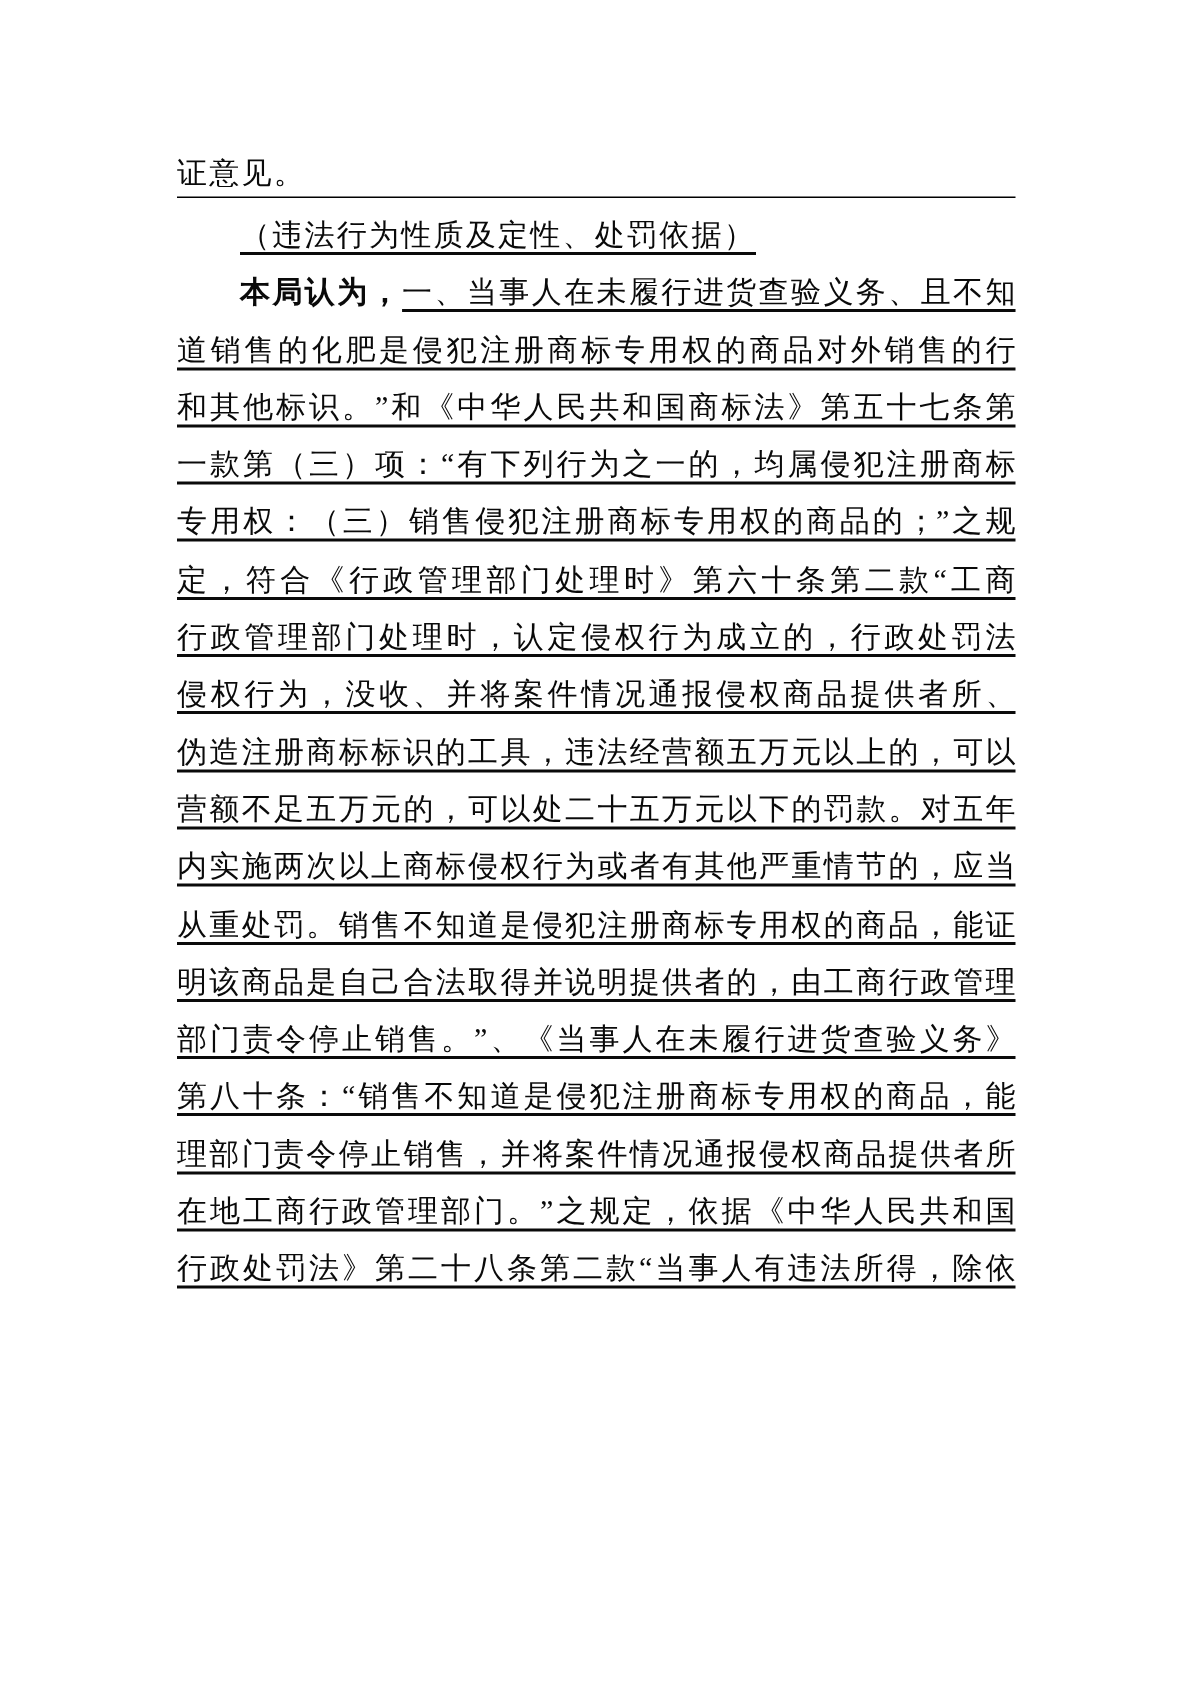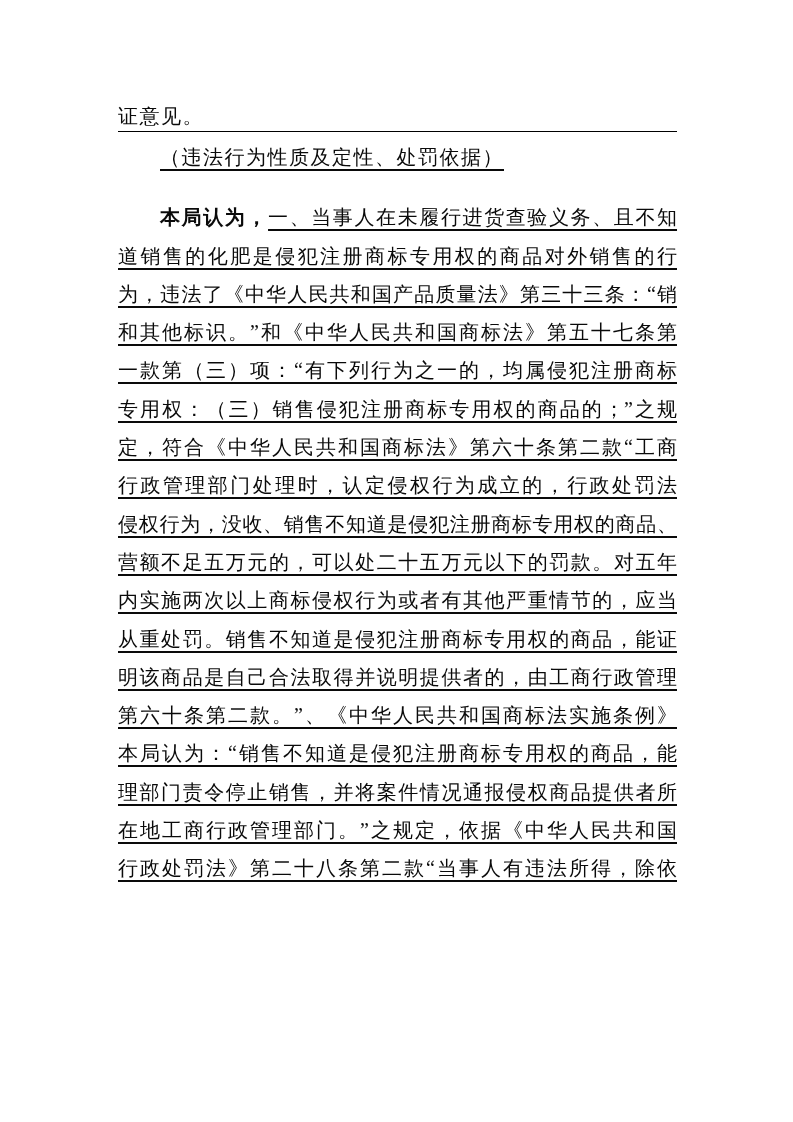--- a/index.html
+++ b/index.html
@@ -48,21 +48,21 @@
   }
 
   .bl {
     height: 38.3px;
     line-height: 38.3px;
     text-align: justify;
     text-align-last: justify;
     text-justify: inter-character;
     white-space: normal;
   }
-  .bl.indent { padding-left: 42px; margin-top: 22px; }
+  .bl.indent { padding-left: 42px; }
 
   .u {
     text-decoration: underline;
     text-decoration-thickness: 1.6px;
     text-underline-offset: 5px;
     text-decoration-skip-ink: none;
   }
   .lead {
     font-weight: bold;
     text-decoration: none;
@@ -77,31 +77,31 @@
     <div class="carryover">
       <span class="co-text">证意见。</span>
     </div>
 
     <div class="heading">
       <span class="u-head">（违法行为性质及定性、处罚依据）</span>
     </div>
 
     <div class="bl indent"><span class="lead">本局认为，</span><span class="u">一、当事人在未履行进货查验义务、且不知</span></div>
     <div class="bl"><span class="u">道销售的化肥是侵犯注册商标专用权的商品对外销售的行</span></div>
-    <div class="bl"><span class="u">为，违法了《中华人民共和国产品质量法》第三十三条：“销</span></div>
     <div class="bl"><span class="u">和其他标识。”和《中华人民共和国商标法》第五十七条第</span></div>
     <div class="bl"><span class="u">一款第（三）项：“有下列行为之一的，均属侵犯注册商标</span></div>
     <div class="bl"><span class="u">专用权：（三）销售侵犯注册商标专用权的商品的；”之规</span></div>
-    <div class="bl"><span class="u">定，符合《中华人民共和国商标法》第六十条第二款“工商</span></div>
+    <div class="bl"><span class="u">定，符合《行政管理部门处理时》第六十条第二款“工商</span></div>
     <div class="bl"><span class="u">行政管理部门处理时，认定侵权行为成立的，行政处罚法</span></div>
-    <div class="bl"><span class="u">侵权行为，没收、销售不知道是侵犯注册商标专用权的商品、</span></div>
+    <div class="bl"><span class="u">侵权行为，没收、并将案件情况通报侵权商品提供者所、</span></div>
+    <div class="bl"><span class="u">伪造注册商标标识的工具，违法经营额五万元以上的，可以</span></div>
     <div class="bl"><span class="u">营额不足五万元的，可以处二十五万元以下的罚款。对五年</span></div>
     <div class="bl"><span class="u">内实施两次以上商标侵权行为或者有其他严重情节的，应当</span></div>
     <div class="bl"><span class="u">从重处罚。销售不知道是侵犯注册商标专用权的商品，能证</span></div>
     <div class="bl"><span class="u">明该商品是自己合法取得并说明提供者的，由工商行政管理</span></div>
-    <div class="bl"><span class="u">第六十条第二款。”、《中华人民共和国商标法实施条例》</span></div>
-    <div class="bl"><span class="u">本局认为：“销售不知道是侵犯注册商标专用权的商品，能</span></div>
+    <div class="bl"><span class="u">部门责令停止销售。”、《当事人在未履行进货查验义务》</span></div>
+    <div class="bl"><span class="u">第八十条：“销售不知道是侵犯注册商标专用权的商品，能</span></div>
     <div class="bl"><span class="u">理部门责令停止销售，并将案件情况通报侵权商品提供者所</span></div>
     <div class="bl"><span class="u">在地工商行政管理部门。”之规定，依据《中华人民共和国</span></div>
     <div class="bl"><span class="u">行政处罚法》第二十八条第二款“当事人有违法所得，除依</span></div>
 
   </div>
 </div>
 
 </body></html>

